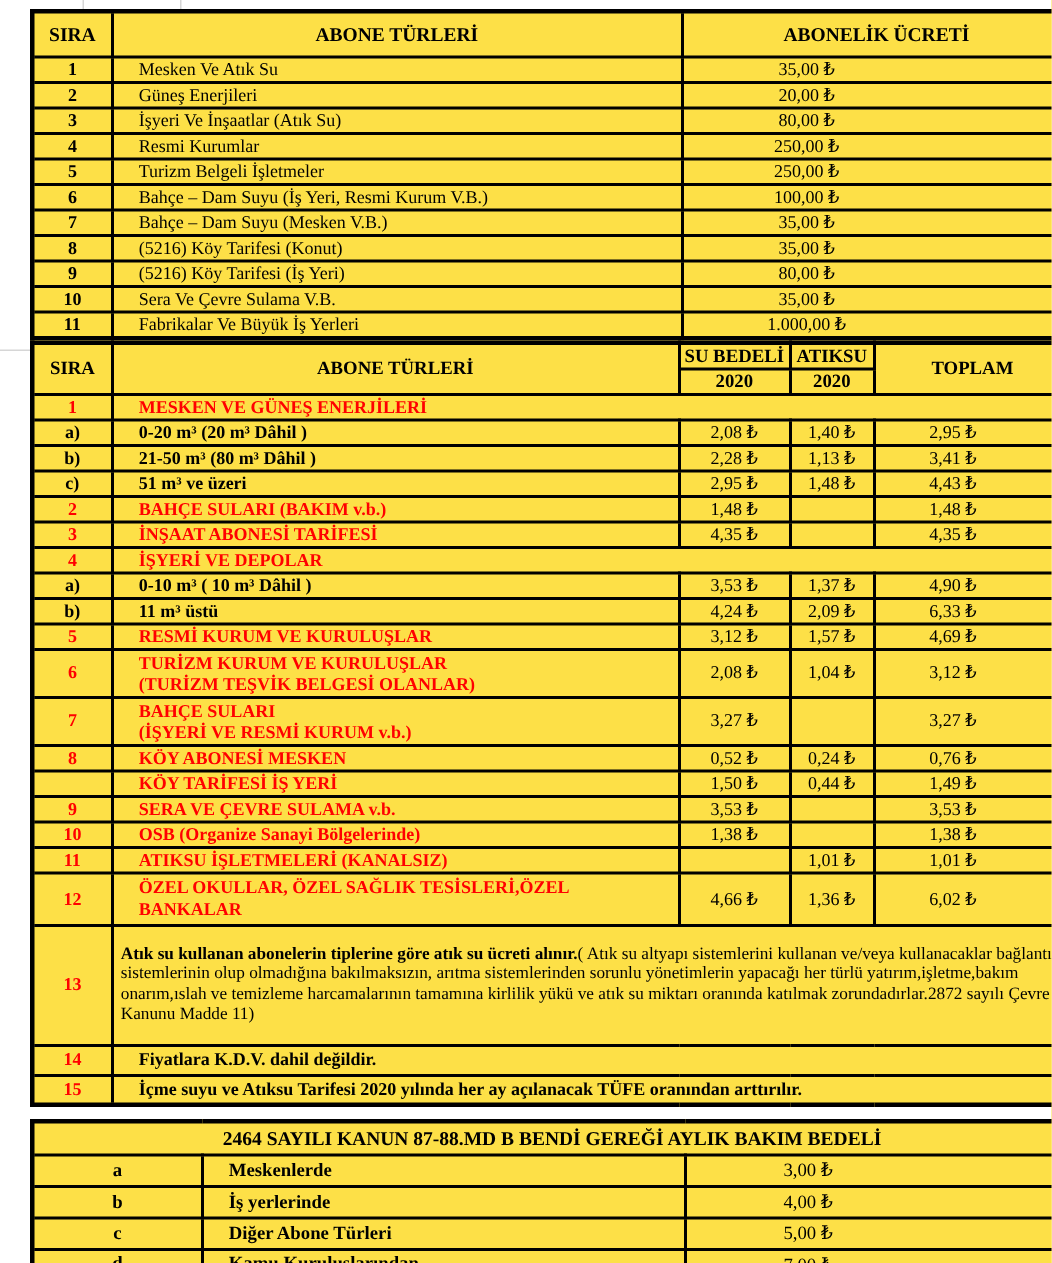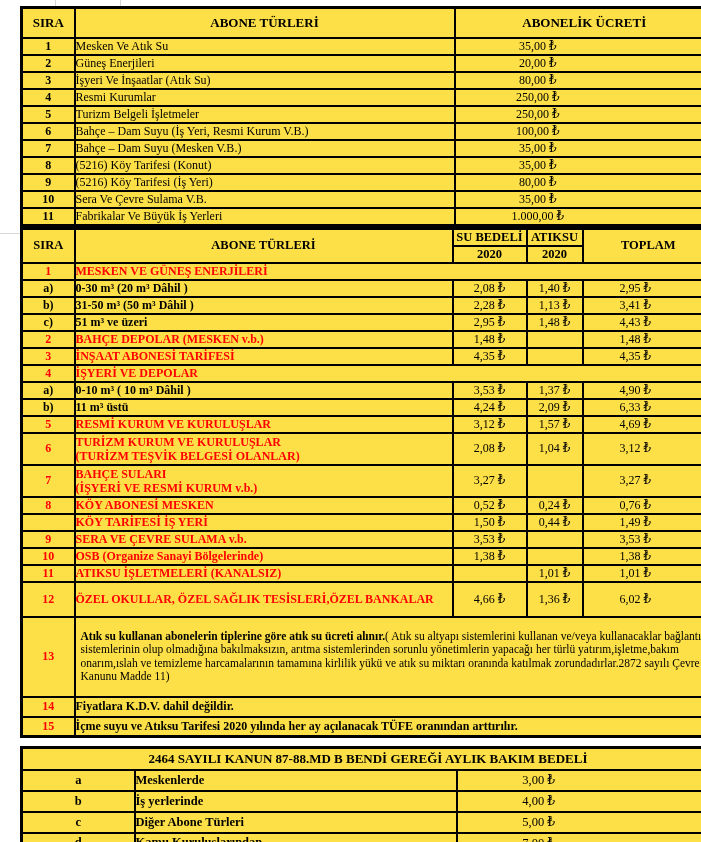--- a/index.html
+++ b/index.html
@@ -13,21 +13,21 @@
   table{
     border-collapse:collapse;table-layout:fixed;width:693px;margin-left:20px;
     background:#fde047;position:relative;z-index:1;border:3px solid #000;
   }
   td,th{border:2px solid #000;overflow:hidden;vertical-align:middle;padding:0 2px;}
   td{font-size:12px;}
   th{font-size:12.5px;font-weight:bold;text-align:center;}
   .t1{margin-top:6px;}
   .t1 th{font-size:13px;}
   .c{text-align:center;}
-  .l{text-align:left;padding-left:0;}
+  .l{text-align:left;padding-left:17px;}
   .b{font-weight:bold;}
   .red{color:#ff0000;font-weight:bold;}
   .fee{text-align:center;padding-right:95px;}
   .tp{padding-right:28px;}
   .note{font-size:11.5px;line-height:13.5px;padding:12px 5px;}
   .twoline div{line-height:14px;}
   .title2{
     margin:7px 0 2px 0;text-align:center;color:#ff0000;font-weight:bold;
     font-size:13.5px;position:relative;z-index:1;height:16px;line-height:16px;
   }
@@ -148,42 +148,42 @@
         <th>2020</th>
       </tr>
     </thead>
     <tbody id="t2-body">
         <tr style="height: 17px;">
           <td class="c red">1</td>
           <td class="l red" colspan="4">MESKEN VE GÜNEŞ ENERJİLERİ</td>
         </tr>
         <tr style="height: 17px;">
           <td class="c b">a)</td>
-          <td class="l b">0-30 m³ (20 m³ Dâhil )</td>
+          <td class="l b">0-20 m³ (20 m³ Dâhil )</td>
           <td class="c">2,08 ₺</td>
           <td class="c">1,40 ₺</td>
           <td class="c tp">2,95 ₺</td>
         </tr>
         <tr style="height: 17px;">
           <td class="c b">b)</td>
-          <td class="l b">31-50 m³ (50 m³ Dâhil )</td>
+          <td class="l b">21-50 m³ (80 m³ Dâhil )</td>
           <td class="c">2,28 ₺</td>
           <td class="c">1,13 ₺</td>
           <td class="c tp">3,41 ₺</td>
         </tr>
         <tr style="height: 17px;">
           <td class="c b">c)</td>
           <td class="l b">51 m³ ve üzeri</td>
           <td class="c">2,95 ₺</td>
           <td class="c">1,48 ₺</td>
           <td class="c tp">4,43 ₺</td>
         </tr>
         <tr style="height: 17px;">
           <td class="c red">2</td>
-          <td class="l red">BAHÇE DEPOLAR (MESKEN v.b.)</td>
+          <td class="l red">BAHÇE SULARI (BAKIM v.b.)</td>
           <td class="c">1,48 ₺</td>
           <td class="c"></td>
           <td class="c tp">1,48 ₺</td>
         </tr>
         <tr style="height: 17px;">
           <td class="c red">3</td>
           <td class="l red">İNŞAAT ABONESİ TARİFESİ</td>
           <td class="c">4,35 ₺</td>
           <td class="c"></td>
           <td class="c tp">4,35 ₺</td>

